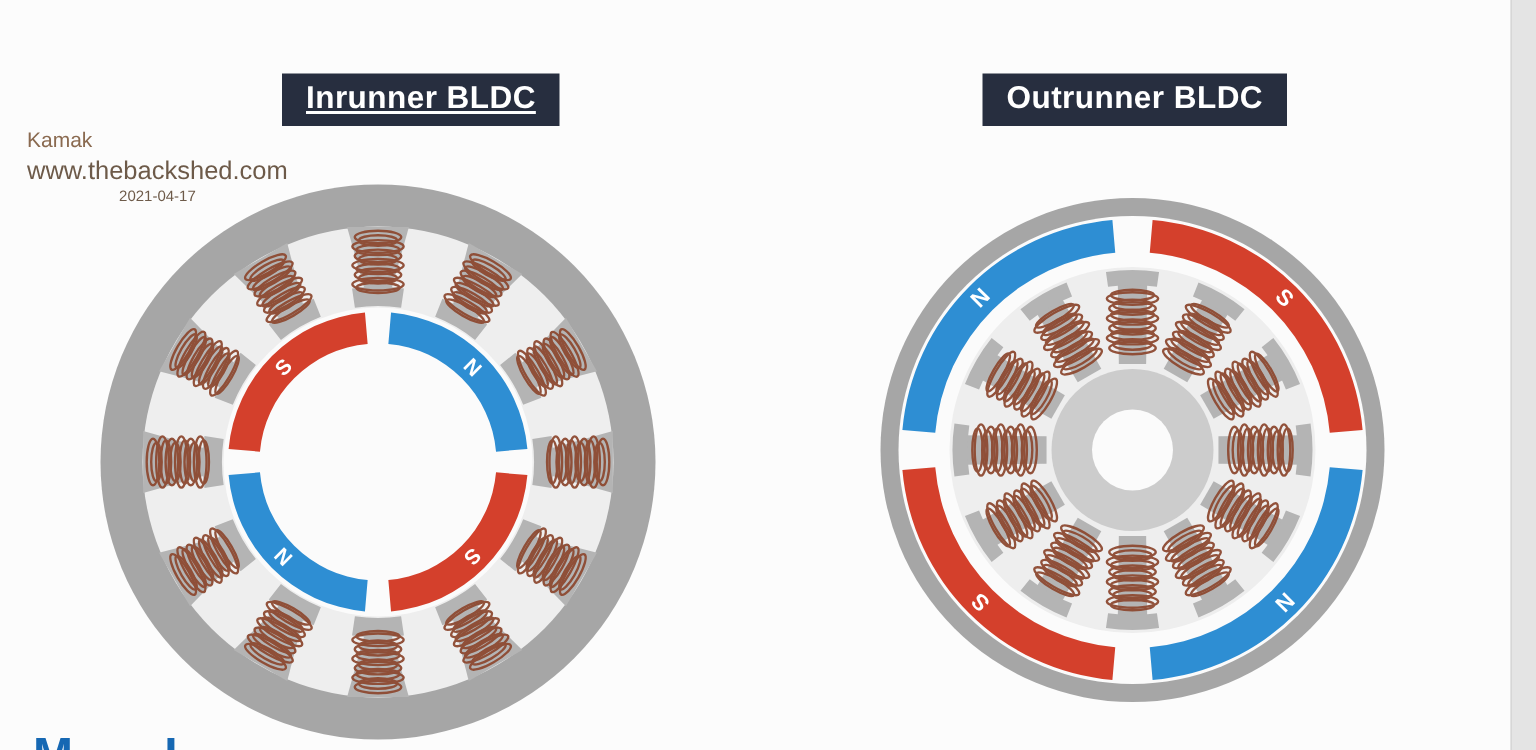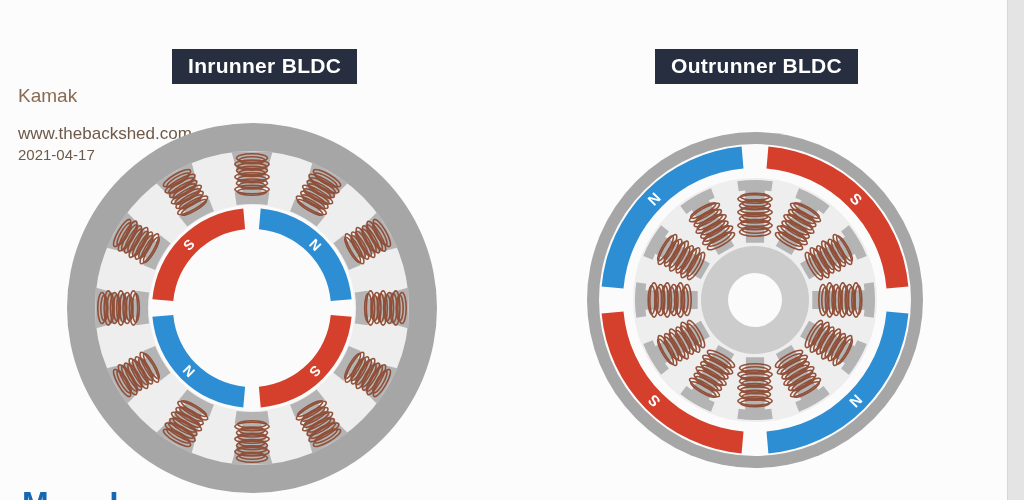--- a/index.html
+++ b/index.html
@@ -13,26 +13,26 @@
   .title-box {
     position:absolute;
     background:#272e3f;
     color:#ffffff;
     font-weight:bold;
     font-size:21px;
     padding:5px 16px 6px 16px;
     letter-spacing:.3px;
     white-space:nowrap;
   }
-  #title-left  { left:172px; top:49px; }
+  #title-left  { left:188px; top:49px;text-decoration:underline; }
   #title-right { left:655px; top:49px; }
   .attrib { position:absolute; left:18px; top:85px; }
-  .attrib .author { color:#8a6a50; font-size:19px; margin-bottom:17px; }
+  .attrib .author { color:#8a6a50; font-size:14px; margin-bottom:3px; }
   .attrib .site   { color:#6d5a49; font-size:17px; margin-bottom:2px; }
-  .attrib .date   { color:#6d5a49; font-size:15px; }
+  .attrib .date   { color:#6d5a49; font-size:10px;text-align:center; }
   #motor-canvas { position:absolute; left:0; top:0; }
   .right-strip {
     position:absolute; right:0; top:0;
     width:17px; height:100%;
     background:#e4e4e4;
     border-left:1px solid #d6d6d6;
   }
   .watermark {
     position:absolute; left:22px; bottom:0;
     height:13px; width:180px; overflow:hidden;

